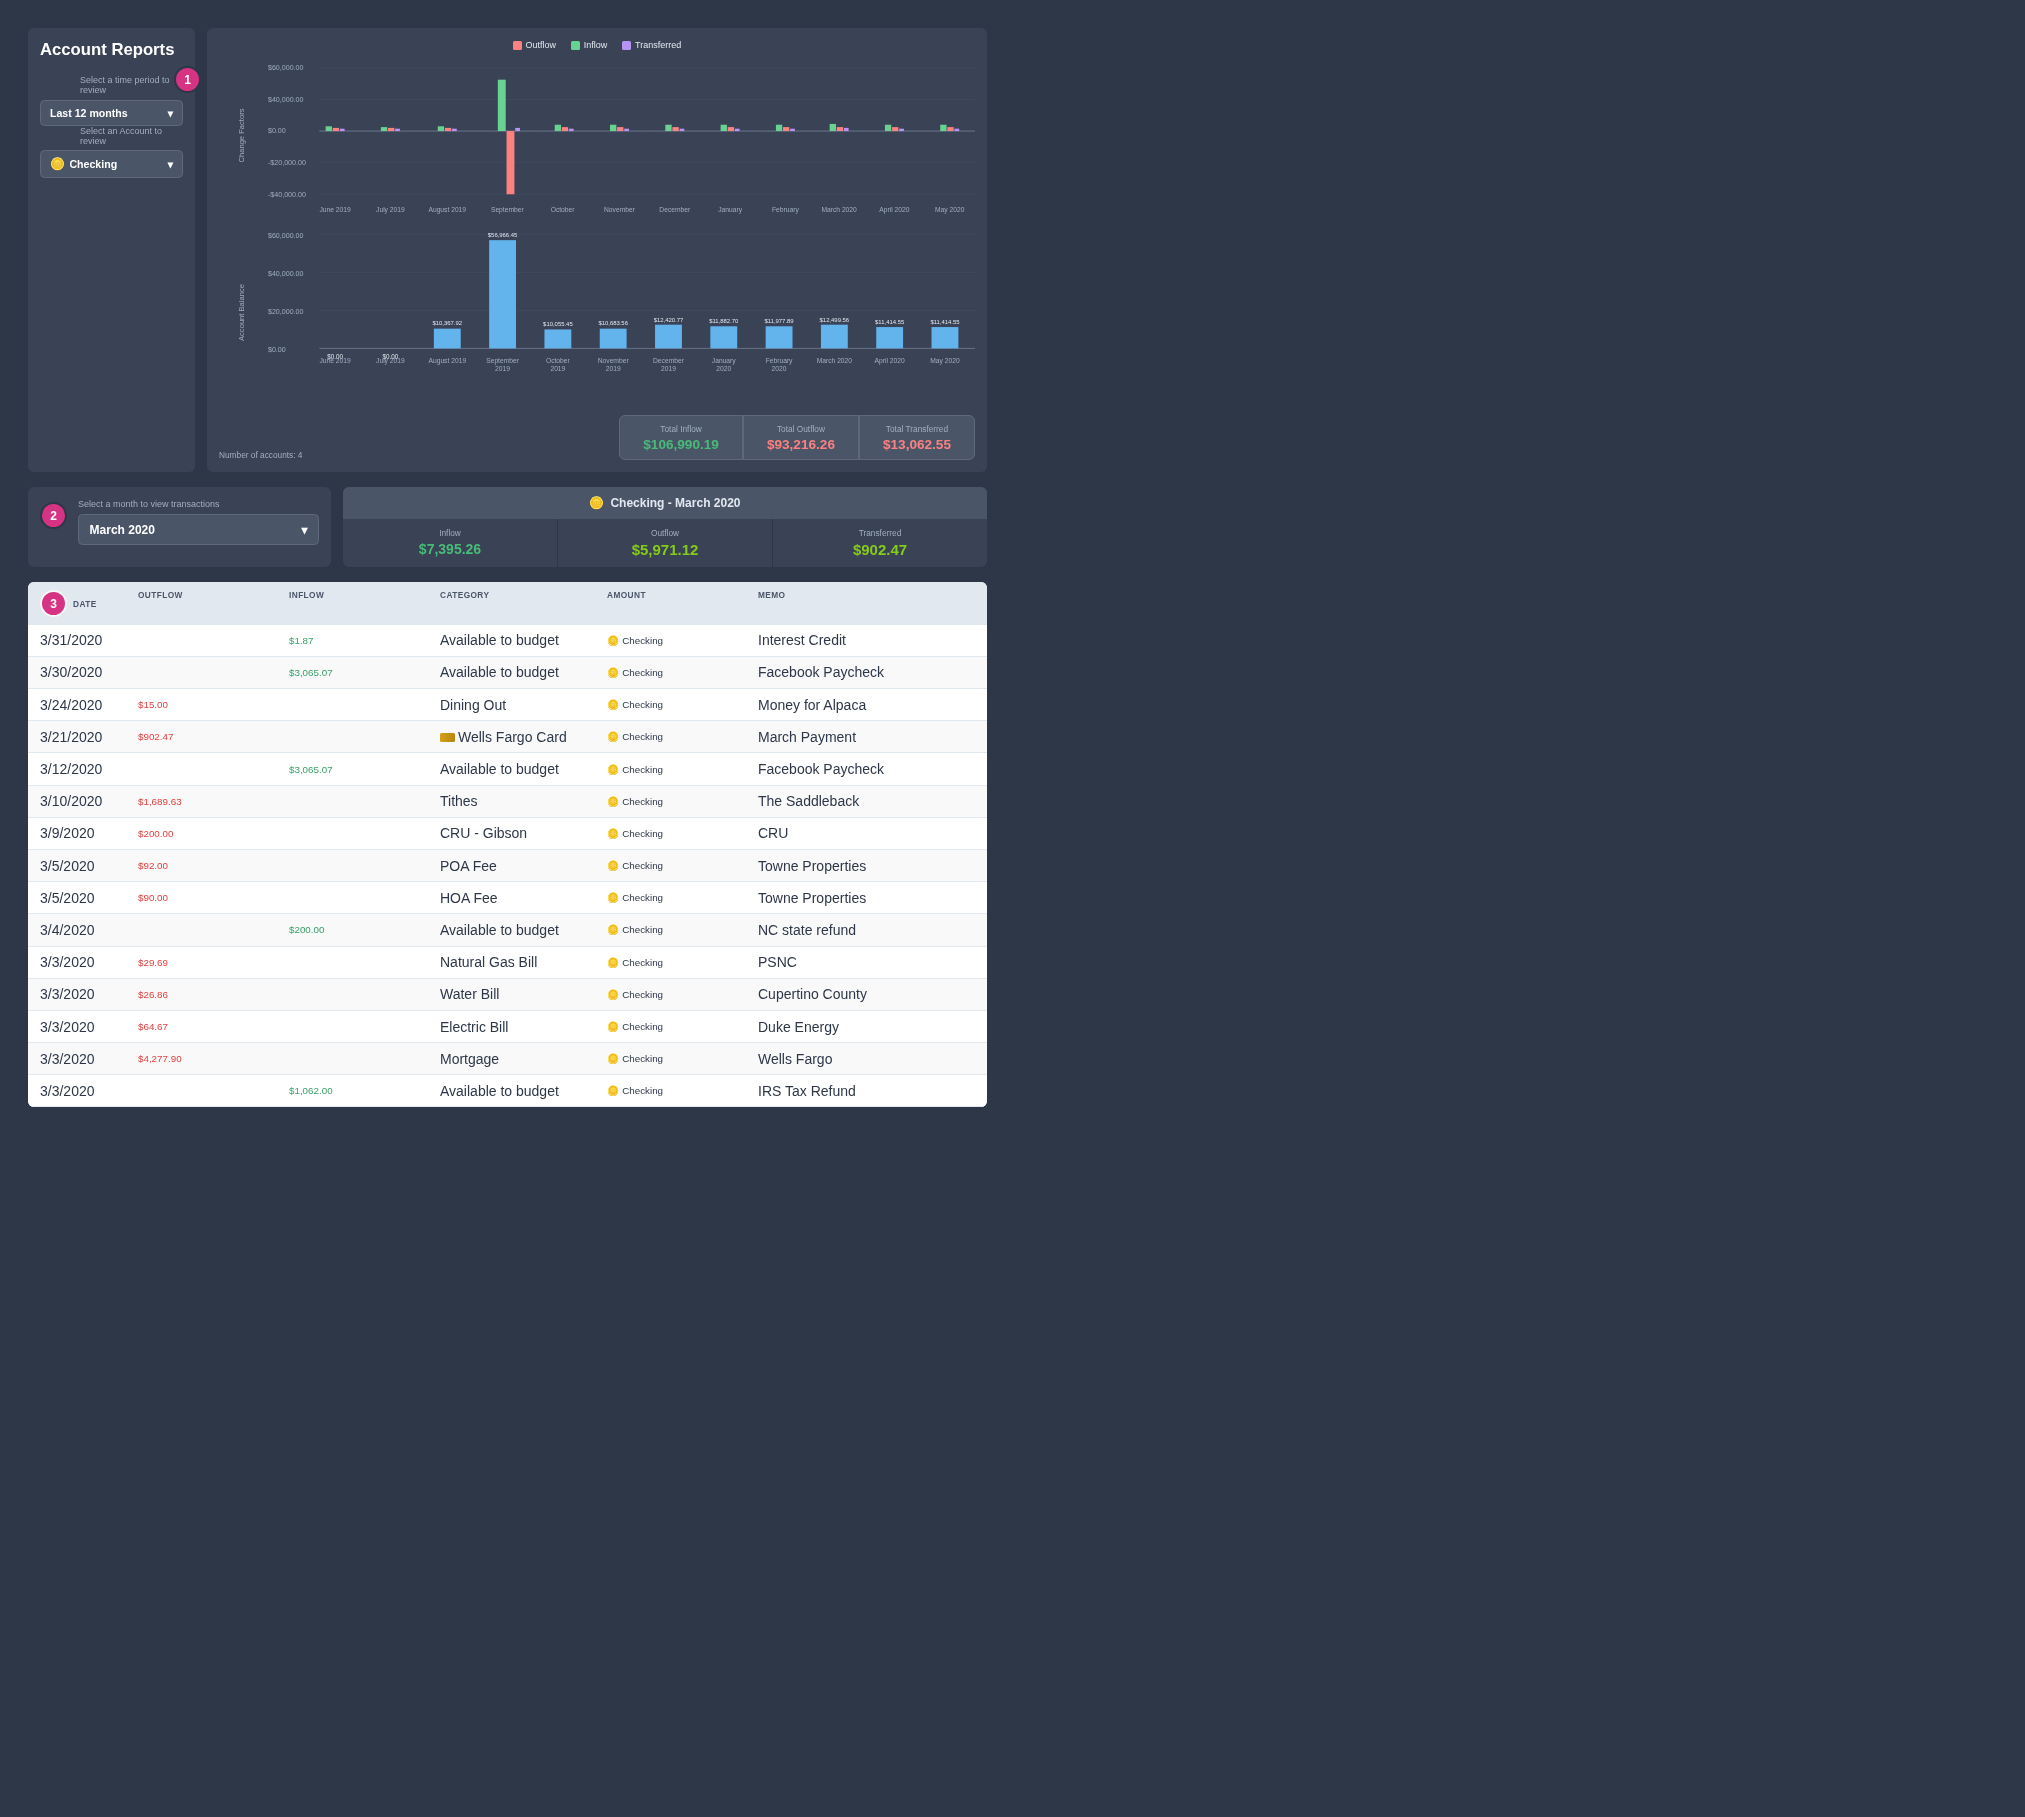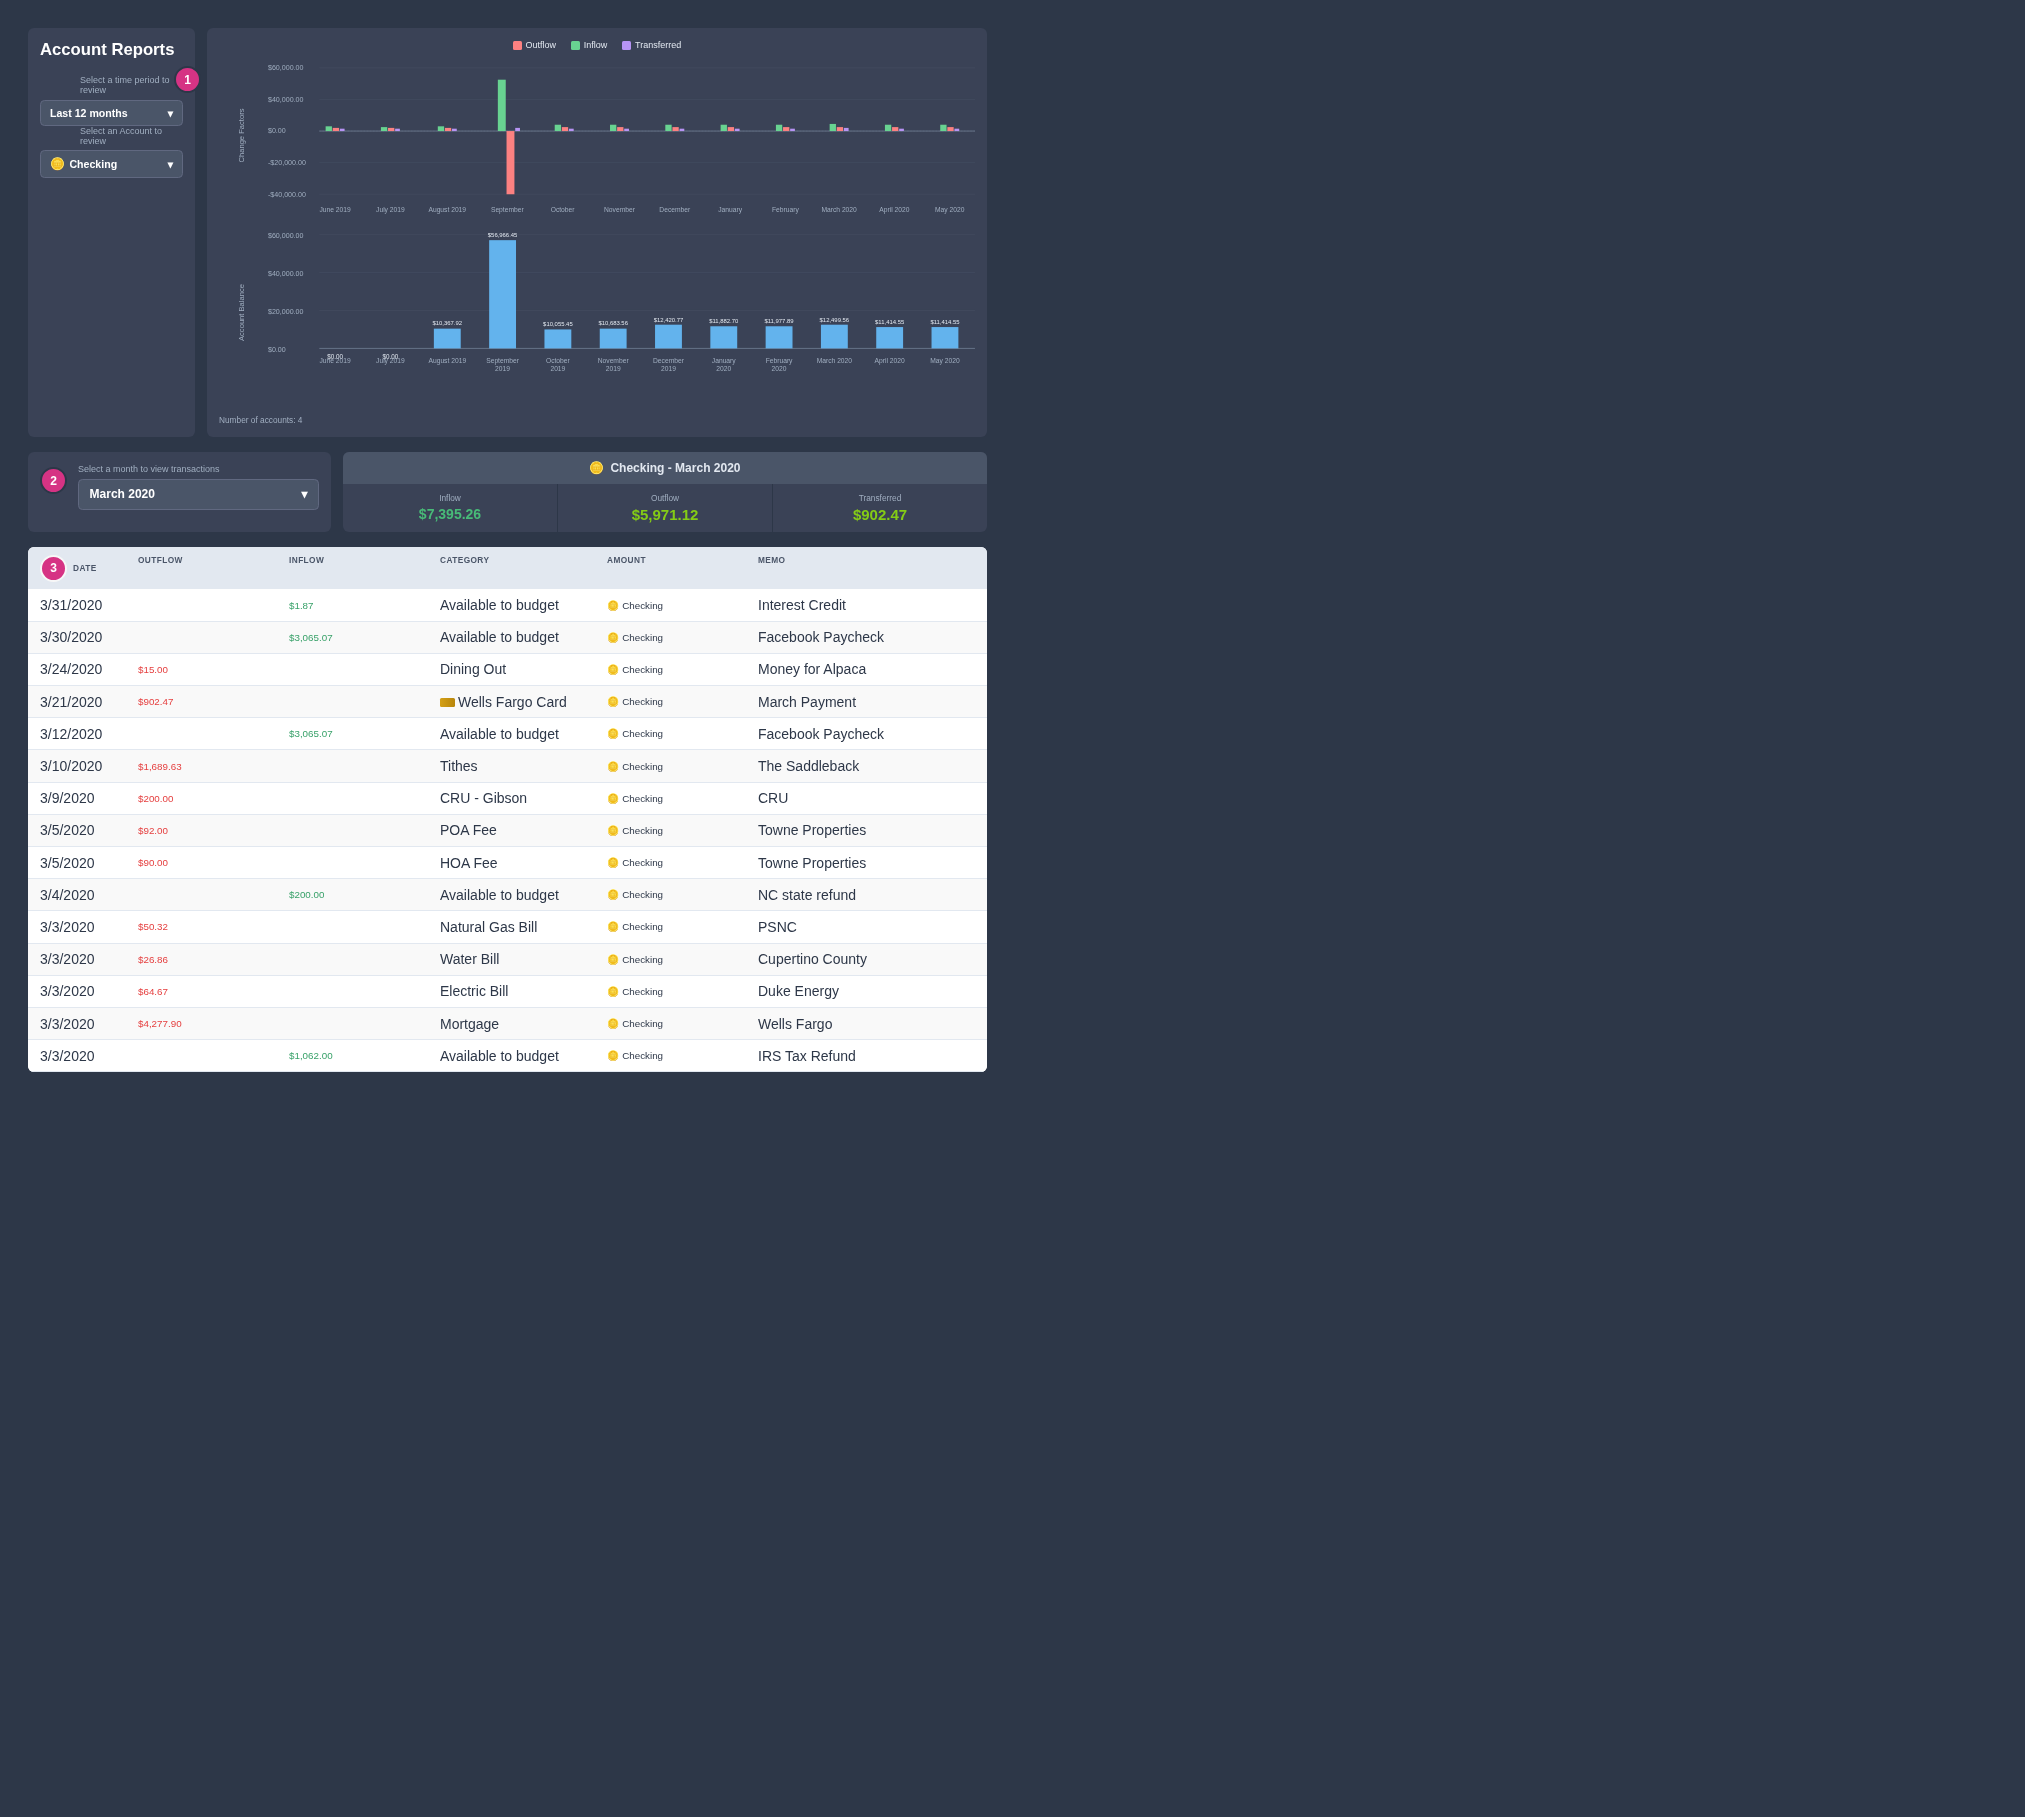--- a/index.html
+++ b/index.html
@@ -483,20 +483,34 @@
             <text x="652" y="188" font-size="8.5" fill="#a0aec0" text-anchor="middle">2020</text>
             <text x="722" y="178" font-size="8.5" fill="#a0aec0" text-anchor="middle">March 2020</text>
             <text x="792" y="178" font-size="8.5" fill="#a0aec0" text-anchor="middle">April 2020</text>
             <text x="862" y="178" font-size="8.5" fill="#a0aec0" text-anchor="middle">May 2020</text>
           </svg>
         </div>
       </div>
 
       <div style="display:flex; justify-content:space-between; align-items:flex-end; margin-top:6px;">
         <div class="num-accounts">Number of accounts: 4</div>
+        <div class="summary-row">
+          <div class="summary-item">
+            <div class="summary-label">Total Inflow</div>
+            <div class="summary-value-green">$106,990.19</div>
+          </div>
+          <div class="summary-item">
+            <div class="summary-label">Total Outflow</div>
+            <div class="summary-value-red">$93,216.26</div>
+          </div>
+          <div class="summary-item">
+            <div class="summary-label">Total Transferred</div>
+            <div class="summary-value-red">$13,062.55</div>
+          </div>
+        </div>
       </div>
     </div>
   </div>
 
   <div class="section2">
     <div class="section2-left">
       <div class="step-badge2">2</div>
       <div class="section2-label">Select a month to view transactions</div>
       <div class="month-select">
         <span>March 2020</span>
@@ -645,21 +659,21 @@
     <div class="td-inflow">$200.00</div>
     <div class="td">Available to budget</div>
     <div class="td-account">
       <span>🪙</span>
       <span>Checking</span>
     </div>
     <div class="td">NC state refund</div>
   </div>
         <div class="table-row">
     <div class="td">3/3/2020</div>
-    <div class="td-outflow">$50.32</div>
+    <div class="td-outflow">$29.69</div>
     <div class="td"></div>
     <div class="td">Natural Gas Bill</div>
     <div class="td-account">
       <span>🪙</span>
       <span>Checking</span>
     </div>
     <div class="td">PSNC</div>
   </div>
         <div class="table-row">
     <div class="td">3/3/2020</div>

